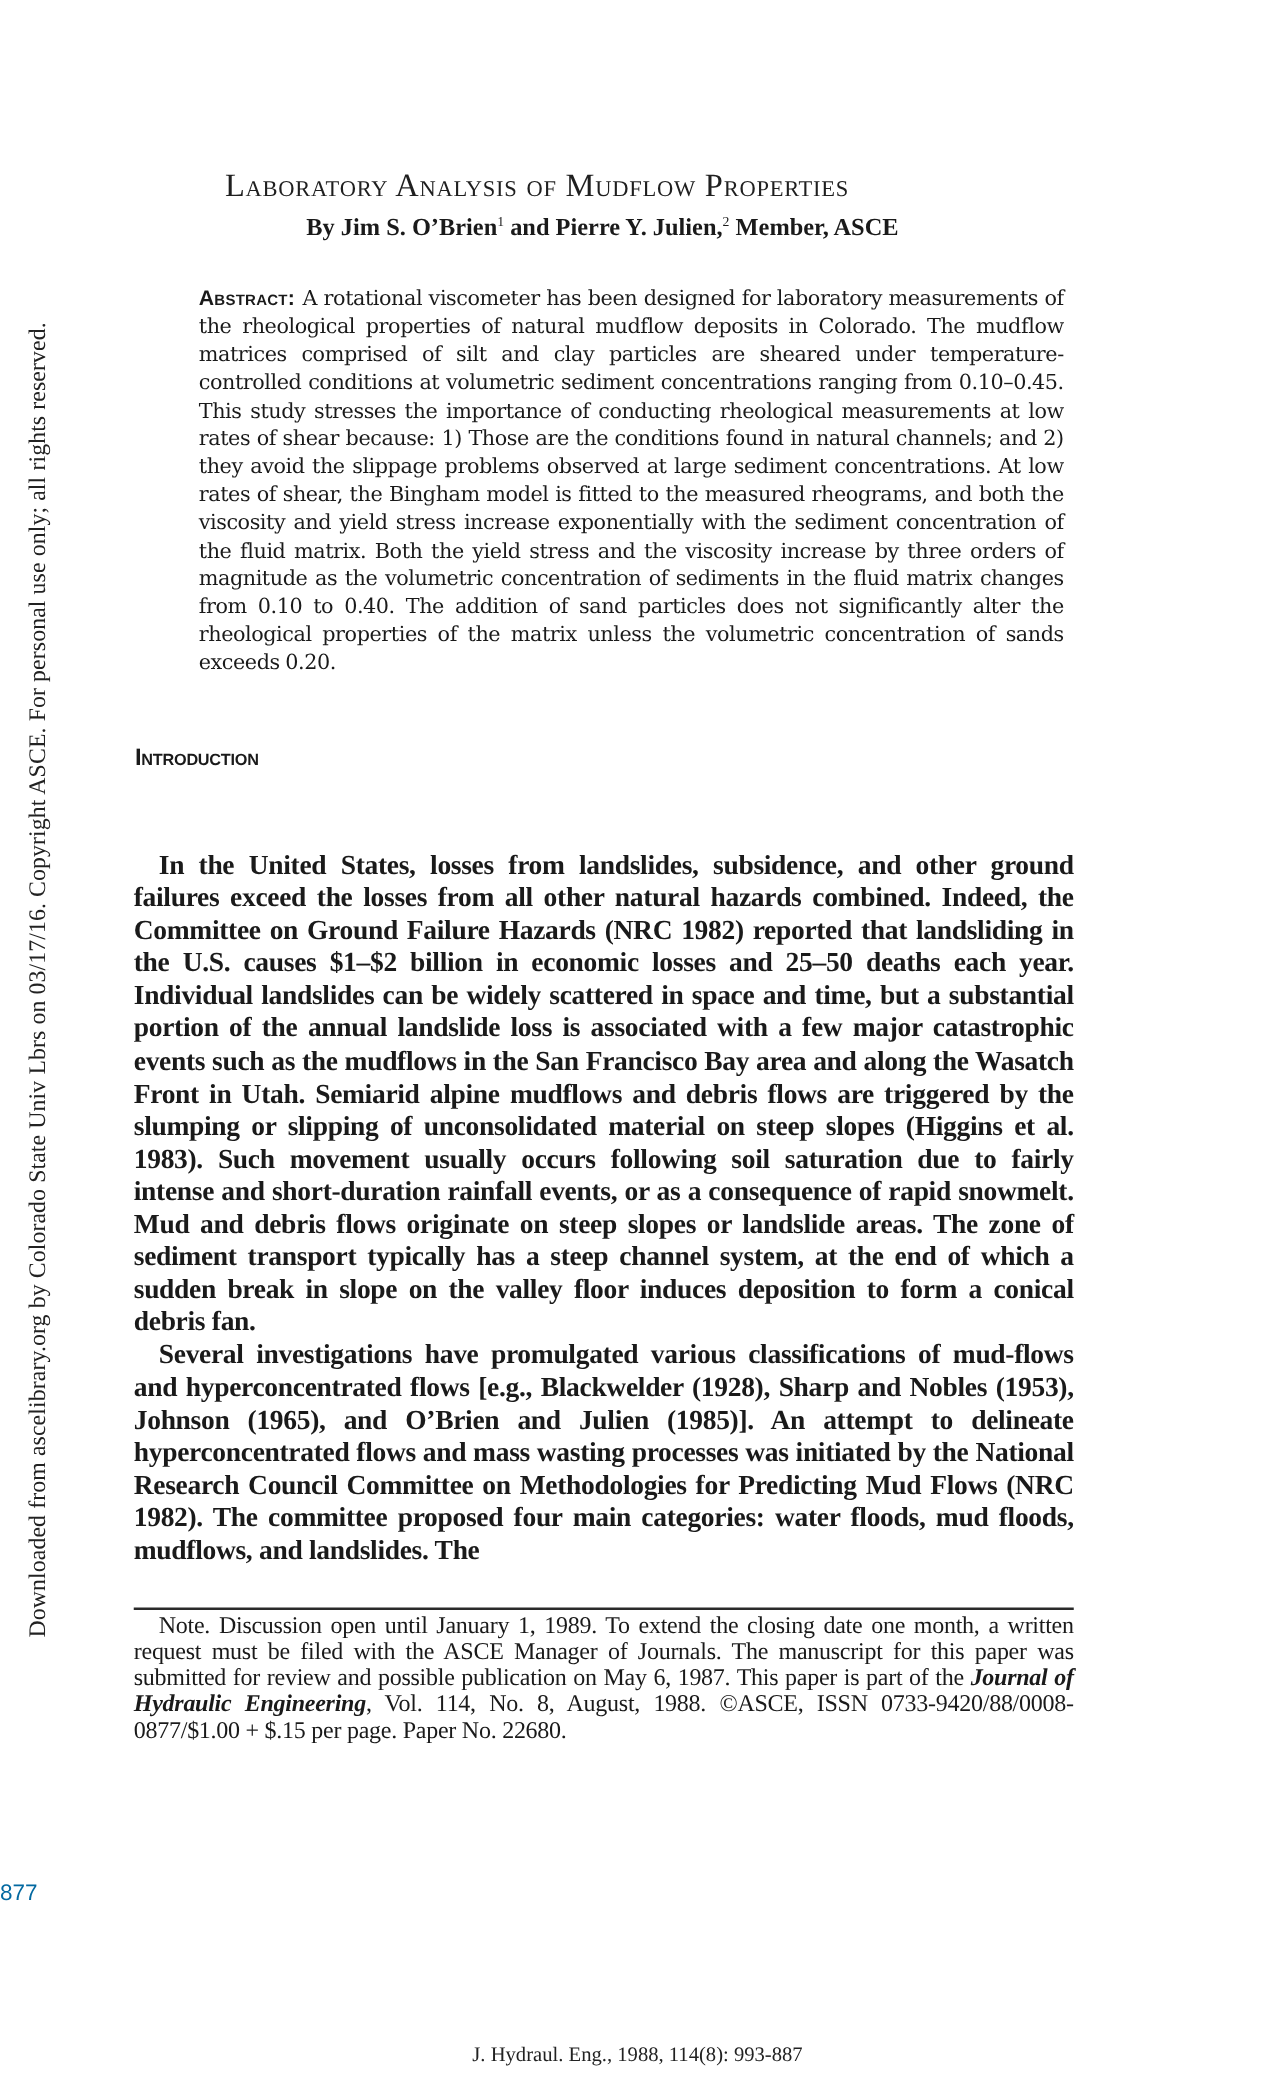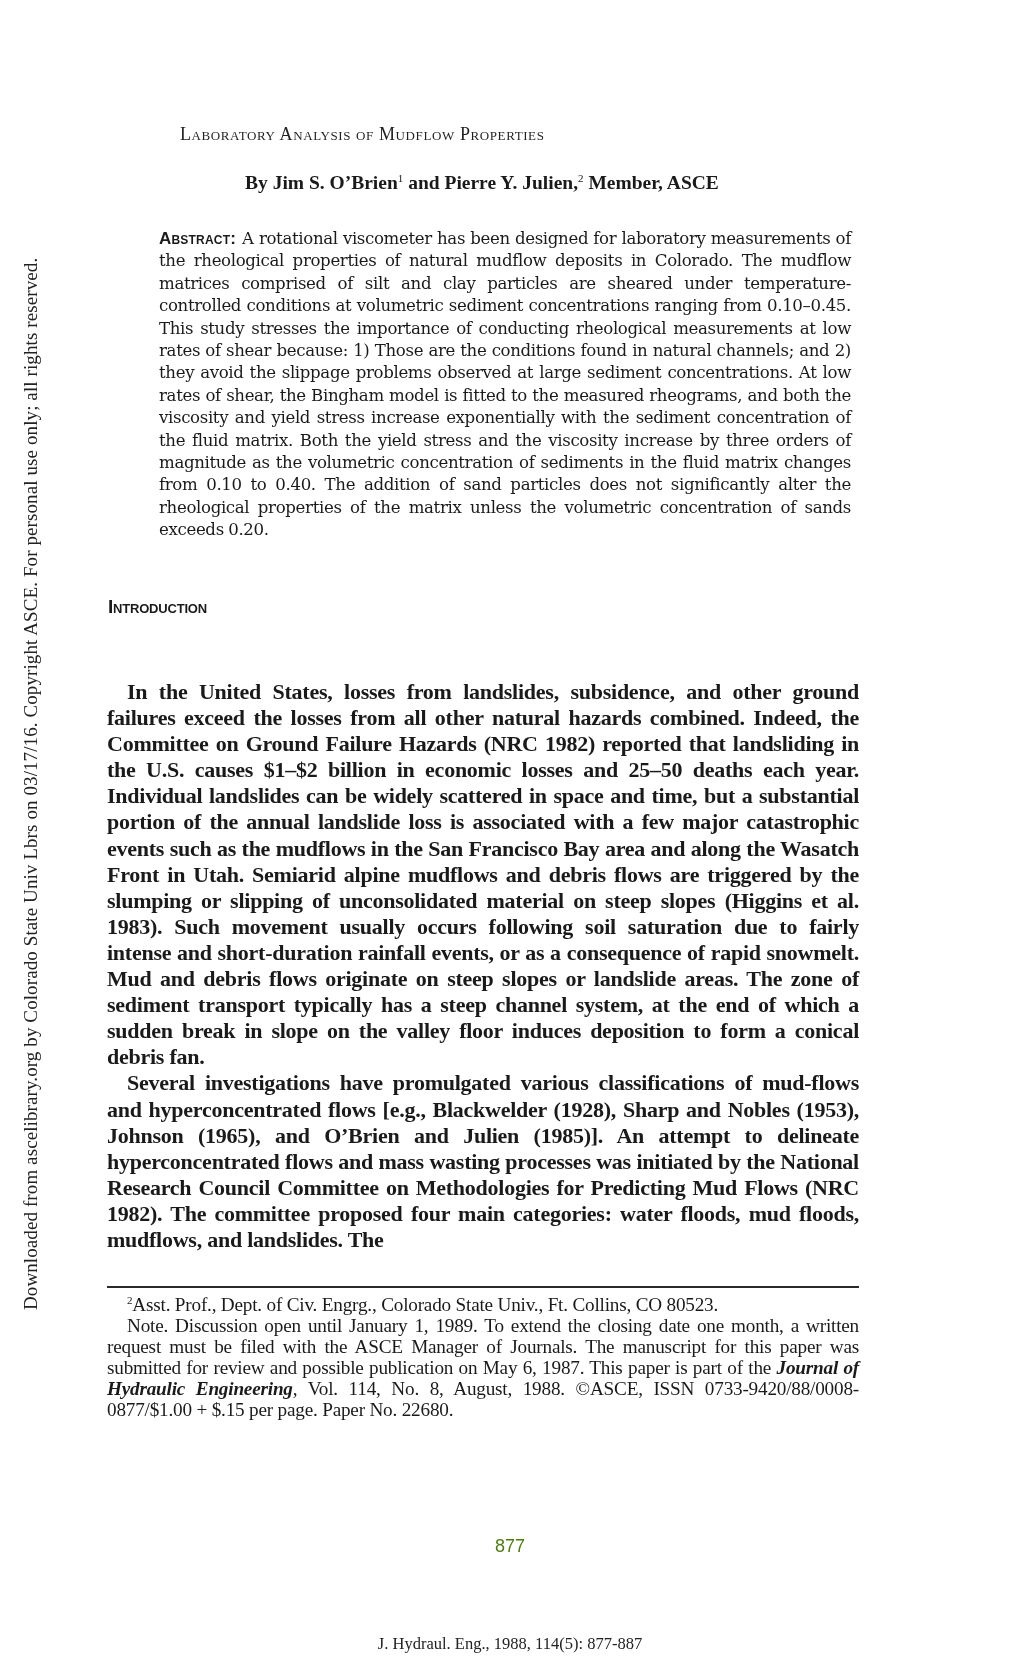--- a/index.html
+++ b/index.html
@@ -11,23 +11,23 @@
     transform-origin: 0 0;
     transform: rotate(-90deg);
     white-space: nowrap;
     font-family: "Liberation Serif", serif;
     font-size: 19px;
     color: #222;
     letter-spacing: 0.1px;
   }
 
   .title {
-    position: absolute; left: 180px; top: 124px; width: 680px;
+    position: absolute; left: 180px; top: 134px; width: 680px;
     font-family: "Liberation Serif", serif;
-    font-size: 18px;
+    font-size: 26px;
     font-variant: small-caps;
     letter-spacing: 0.6px;
     color: #1f1f1f;
     white-space: nowrap;
   }
   .authors {
     position: absolute; left: 245px; top: 172px;
     font-family: "Liberation Serif", serif;
     font-weight: bold;
     font-size: 19.5px;
@@ -85,25 +85,25 @@
     font-size: 19.2px;
     line-height: 21px;
     text-align: justify;
     letter-spacing: -0.2px;
   }
   .footnotes p { margin: 0; text-indent: 20px; }
   .footnotes sup { font-size: 11px; vertical-align: 7px; }
   .footnotes .journal { font-weight: bold; font-style: italic; }
 
   .page-number {
-    position: absolute; left: 0; width: 100%; top: 1536px;
-    text-align: center;
+    position: absolute; left: 0; width: 100%; top: 1504px;
+    text-align: left;
     font-family: "Liberation Sans", sans-serif;
     font-size: 18px;
-    color: #4d7c0f;
+    color: #0369a1;
   }
   .citation {
     position: absolute; left: 0; width: 100%; top: 1634px;
     text-align: center;
     font-family: "Liberation Serif", serif;
     font-size: 16.5px;
     color: #222;
   }
 </style>
 </head>
@@ -120,19 +120,18 @@
 <h2 class="section-heading" style="margin:0;">Introduction</h2>
 
 <div class="body-text">
   <p>In the United States, losses from landslides, subsidence, and other ground failures exceed the losses from all other natural hazards combined. Indeed, the Committee on Ground Failure Hazards (NRC 1982) reported that landsliding in the U.S. causes $1–$2 billion in economic losses and 25–50 deaths each year. Individual landslides can be widely scattered in space and time, but a substantial portion of the annual landslide loss is associated with a few major catastrophic events such as the mudflows in the San Francisco Bay area and along the Wasatch Front in Utah. Semiarid alpine mudflows and debris flows are triggered by the slumping or slipping of unconsolidated material on steep slopes (Higgins et al. 1983). Such movement usually occurs following soil saturation due to fairly intense and short-duration rainfall events, or as a consequence of rapid snowmelt. Mud and debris flows originate on steep slopes or landslide areas. The zone of sediment transport typically has a steep channel system, at the end of which a sudden break in slope on the valley floor induces deposition to form a conical debris fan.</p>
   <p>Several investigations have promulgated various classifications of mud-flows and hyperconcentrated flows [e.g., Blackwelder (1928), Sharp and Nobles (1953), Johnson (1965), and O’Brien and Julien (1985)]. An attempt to delineate hyperconcentrated flows and mass wasting processes was initiated by the National Research Council Committee on Methodologies for Predicting Mud Flows (NRC 1982). The committee proposed four main categories: water floods, mud floods, mudflows, and landslides. The</p>
 </div>
 
 <div class="rule"></div>
 
 <div class="footnotes">
-  <p><sup>2</sup><span>Asst. Prof., Dept. of Civ. Engrg., Colorado State Univ., Ft. Collins, CO 80523.</span></p>
   <p><span>Note. Discussion open until January 1, 1989. To extend the closing date one month, a written request must be filed with the ASCE Manager of Journals. The manuscript for this paper was submitted for review and possible publication on May 6, 1987. This paper is part of the </span><span class="journal">Journal of Hydraulic Engineering</span><span>, Vol. 114, No. 8, August, 1988. ©ASCE, ISSN 0733-9420/88/0008-0877/$1.00 + $.15 per page. Paper No. 22680.</span></p>
 </div>
 
 <div class="page-number">877</div>
 
-<div class="citation">J. Hydraul. Eng., 1988, 114(5): 877-887</div>
+<div class="citation">J. Hydraul. Eng., 1988, 114(8): 993-887</div>
 
 </body></html>

